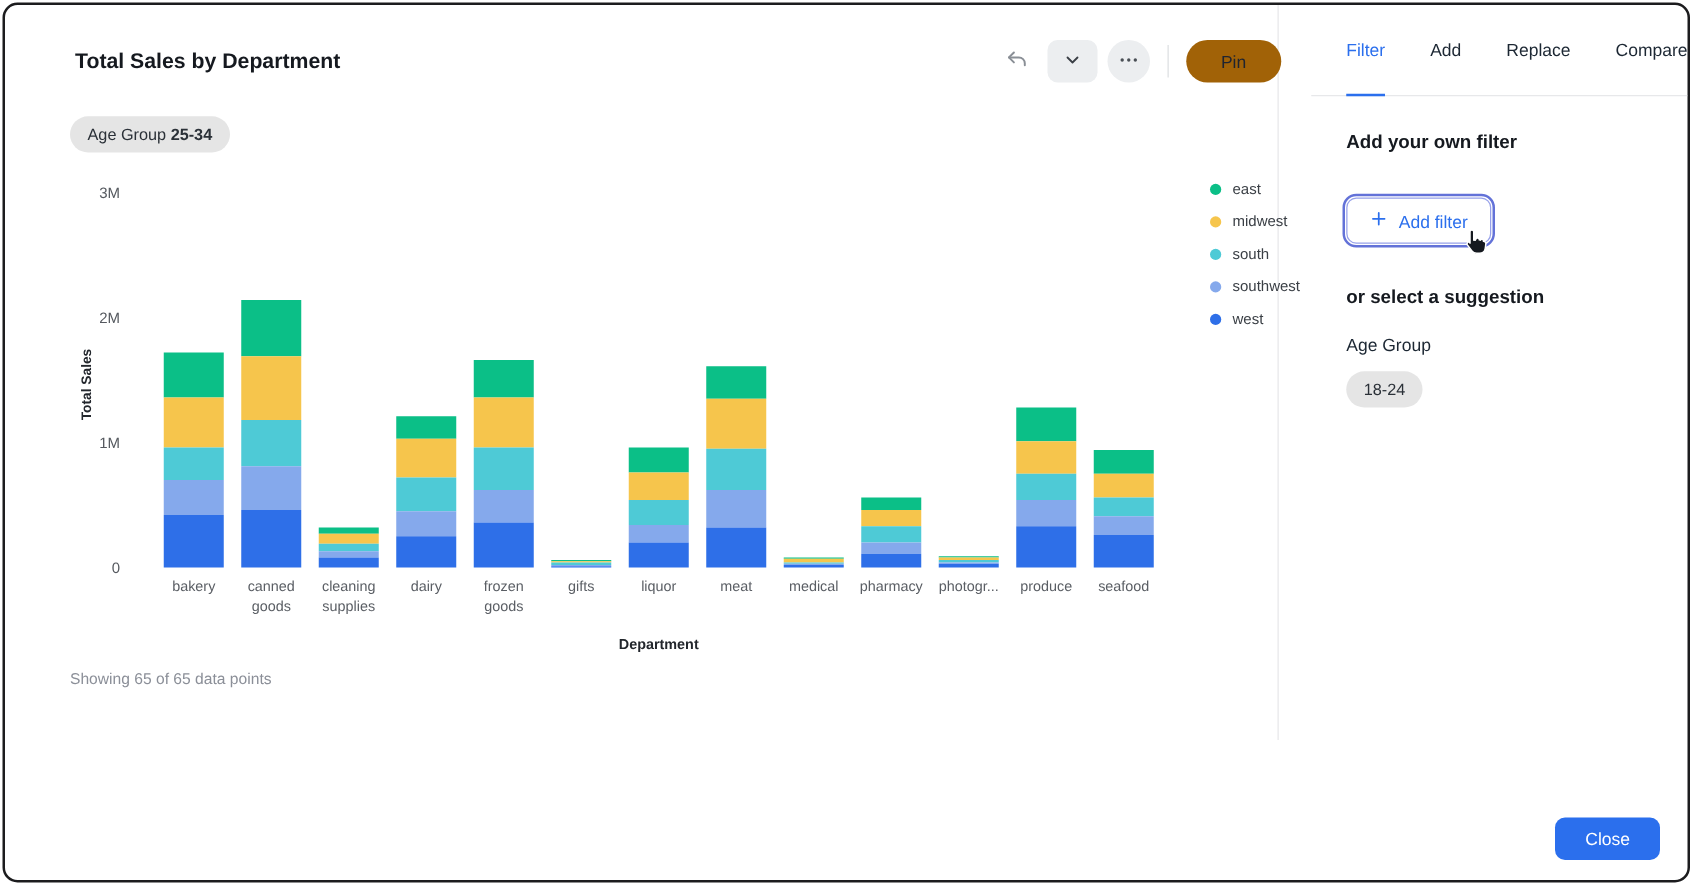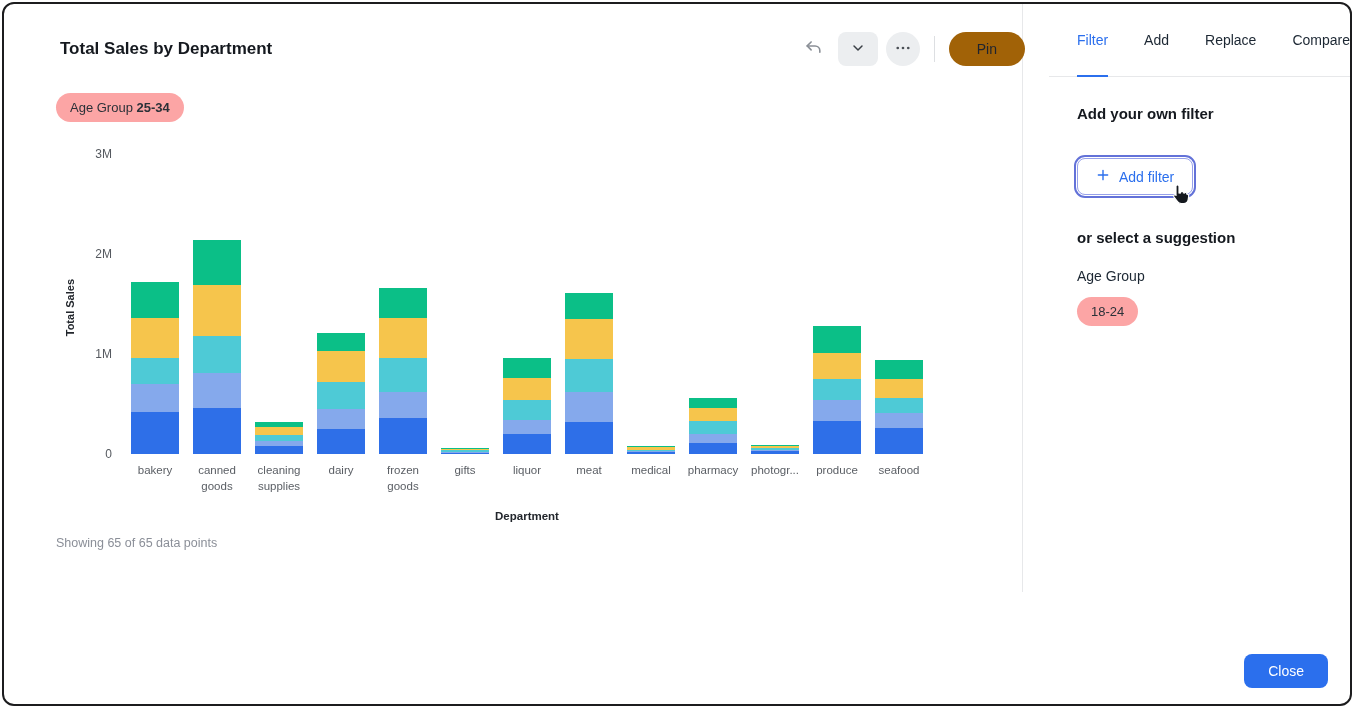--- a/index.html
+++ b/index.html
@@ -20,27 +20,27 @@
   .chart-header-row { display:flex; justify-content:space-between; align-items:center; padding:28px 24px 0 24px; }
   .chart-title { font-size:17px; font-weight:700; color:#15191f; }
   .toolbar { display:flex; align-items:center; gap:8px; }
   .icon-btn { width:32px; height:34px; display:flex; align-items:center; justify-content:center; background:transparent; border:none; cursor:pointer; border-radius:8px; }
   .chev-btn { width:40px; height:34px; display:flex; align-items:center; justify-content:center; background:#eceef0; border:none; border-radius:8px; cursor:pointer; }
   .more-btn { width:34px; height:34px; display:flex; align-items:center; justify-content:center; background:#eceef0; border:none; border-radius:50%; cursor:pointer; }
   .tb-divider { width:1px; height:26px; background:#dddfe2; margin:0 6px; }
   .pin-btn { height:34px; padding:0 28px; border-radius:17px; border:none; background:#a16207; font-size:14px; color:#1f2430; cursor:pointer; font-family:inherit; }
 
   .chip-row { padding:27px 0 0 20px; }
-  .chip { display:inline-block; background:#fca5a5; border-radius:16px; padding:7px 14px; font-size:13px; color:#2b3138; cursor:pointer; }
+  .chip { display:inline-block; background:#e5e5e5; border-radius:16px; padding:7px 14px; font-size:13px; color:#2b3138; cursor:pointer; }
   .chip b { font-weight:700; }
 
   .chart-body { display:flex; margin:32px 0 0 28px; }
   .y-title { writing-mode:vertical-rl; transform:rotate(180deg); font-size:11px; font-weight:700; color:#22262c; align-self:center; margin-bottom:60px; }
   .y-ticks { position:relative; width:36px; height:300px; margin-right:12px; }
-  .y-tick { position:absolute; right:0; transform:translateY(50%); font-size:12px; color:#55595f; line-height:1; }
+  .y-tick { position:absolute; right:16px; transform:translateY(50%); font-size:12px; color:#55595f; line-height:1; }
   .plot-wrap { }
   .bars { display:flex; align-items:flex-end; height:300px; }
   .bar-col { width:62px; display:flex; justify-content:center; }
   .bar-stack { display:flex; flex-direction:column-reverse; width:48px; }
   .bar-seg { width:100%; }
   .x-labels { display:flex; margin-top:9px; }
   .x-label { width:62px; text-align:center; font-size:11.5px; color:#5a5e64; line-height:1.35; }
   .x-title { text-align:center; font-size:11.5px; font-weight:700; color:#22262c; margin-top:16px; }
   .legend { margin-left:38px; margin-top:-10px; }
   .legend-item { display:flex; align-items:center; gap:9px; margin-bottom:12px; font-size:12px; color:#3a3f45; cursor:pointer; }
@@ -255,20 +255,42 @@
               <div class="x-label">liquor</div>
               <div class="x-label">meat</div>
               <div class="x-label">medical</div>
               <div class="x-label">pharmacy</div>
               <div class="x-label">photogr...</div>
               <div class="x-label">produce</div>
               <div class="x-label">seafood</div>
             </div>
           <div class="x-title">Department</div>
         </div>
+        <div class="legend">
+            <div class="legend-item">
+              <span class="legend-dot" style="background: rgb(11, 191, 135);"></span>
+              <span>east</span>
+            </div>
+            <div class="legend-item">
+              <span class="legend-dot" style="background: rgb(246, 197, 76);"></span>
+              <span>midwest</span>
+            </div>
+            <div class="legend-item">
+              <span class="legend-dot" style="background: rgb(78, 202, 214);"></span>
+              <span>south</span>
+            </div>
+            <div class="legend-item">
+              <span class="legend-dot" style="background: rgb(133, 169, 236);"></span>
+              <span>southwest</span>
+            </div>
+            <div class="legend-item">
+              <span class="legend-dot" style="background: rgb(46, 111, 232);"></span>
+              <span>west</span>
+            </div>
+          </div>
       </div>
 
       <div class="status-text">Showing 65 of 65 data points</div>
     </div>
 
     <div class="right">
       <div class="tabs">
         <div class="tab active">Filter</div>
         <div class="tab">Add</div>
         <div class="tab">Replace</div>

